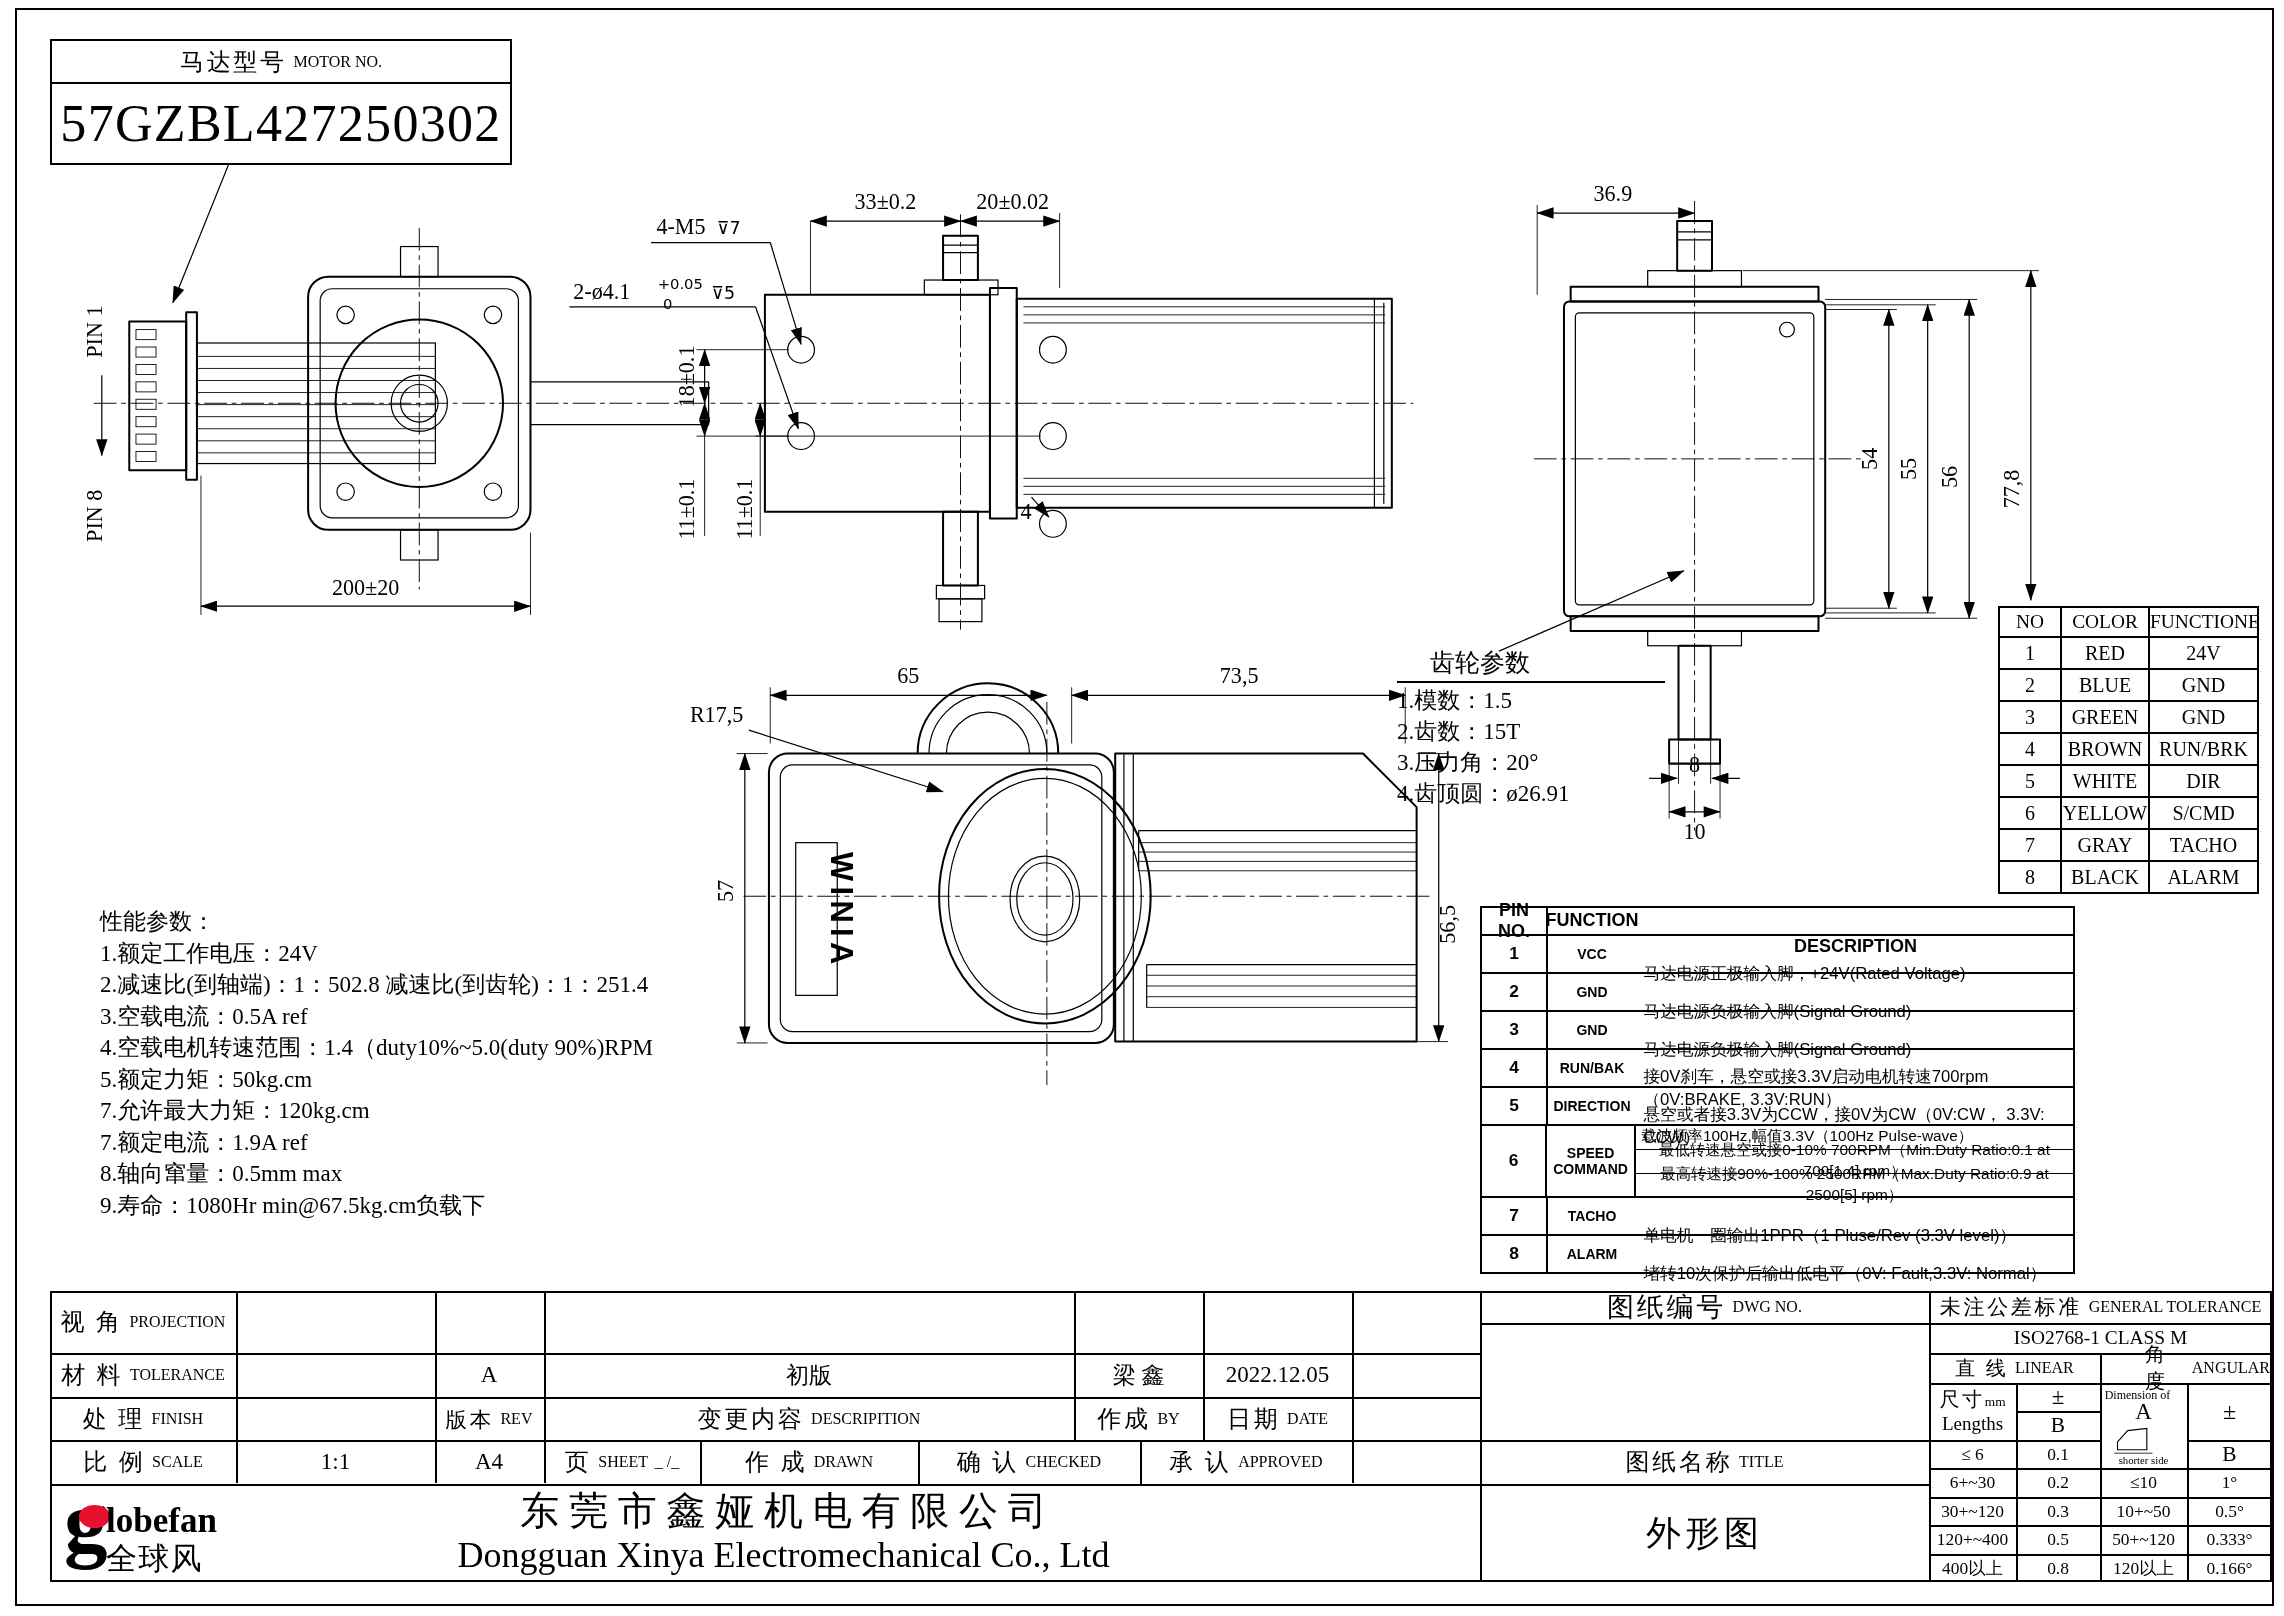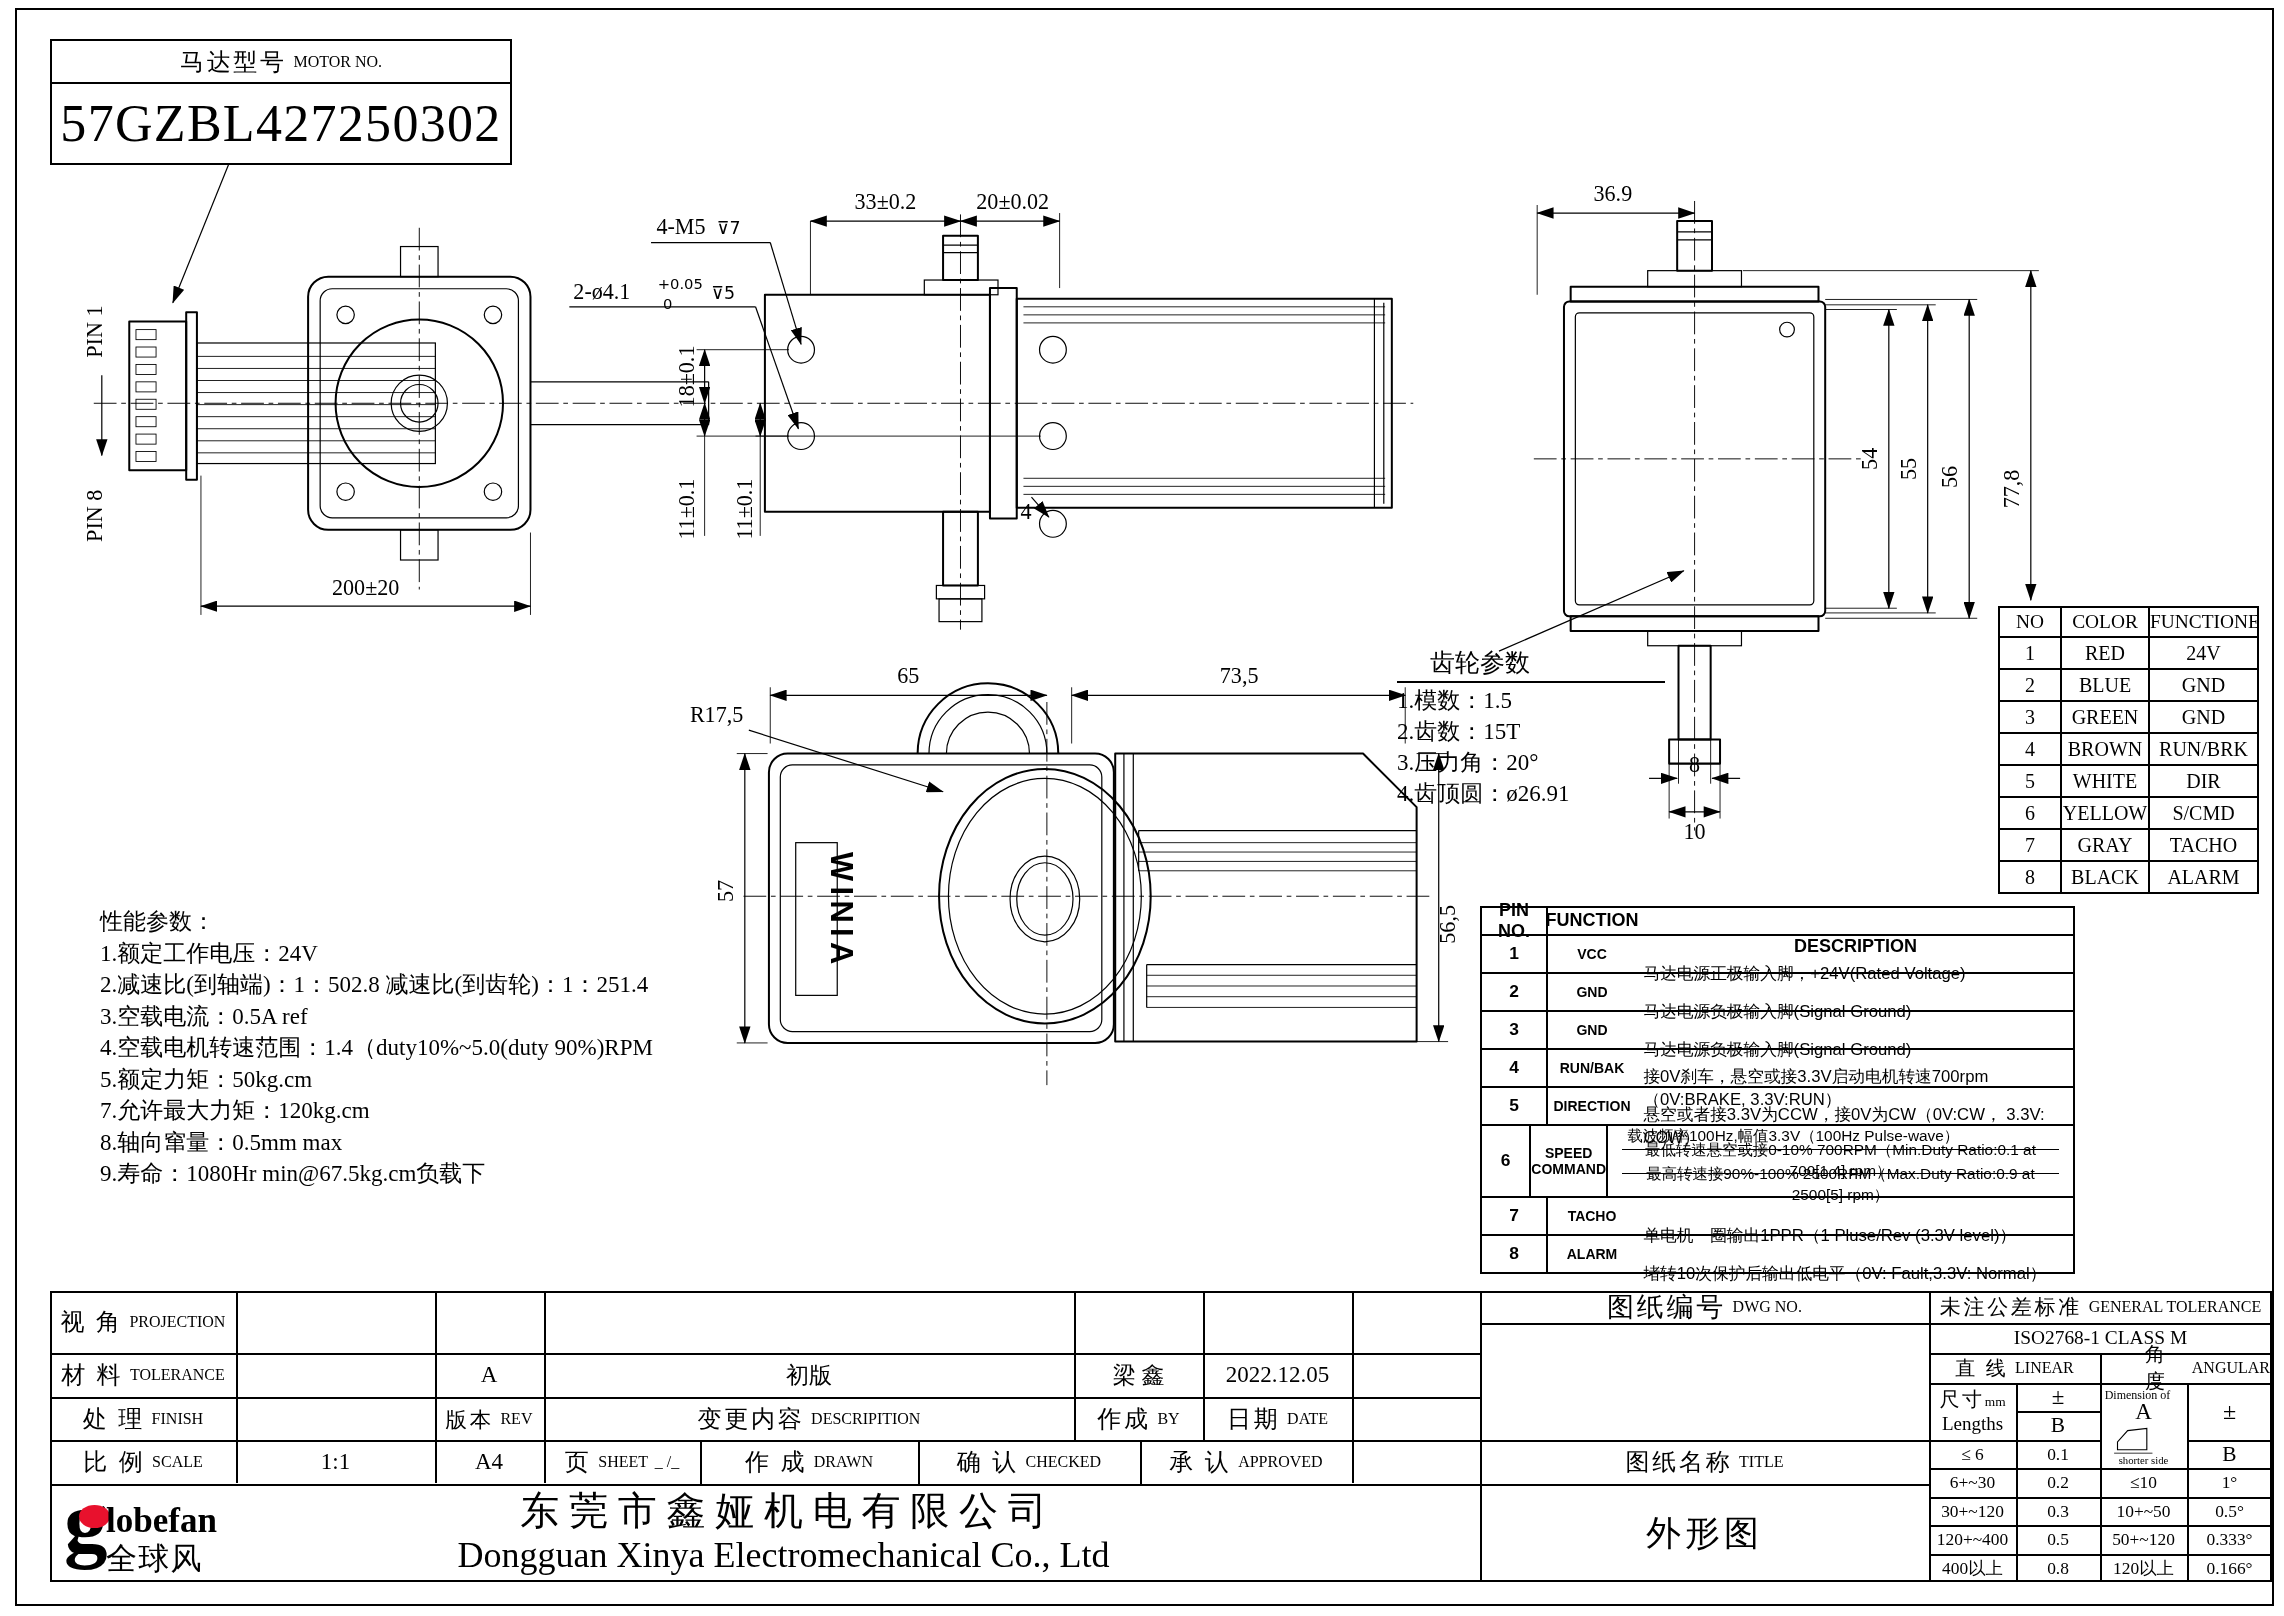--- a/index.html
+++ b/index.html
@@ -323,20 +323,21 @@
 </div>
 
 <div class="perf">
   <div>性能参数：</div>
   <div>1.额定工作电压：24V</div>
   <div>2.减速比(到轴端)：1：502.8  减速比(到齿轮)：1：251.4</div>
   <div>3.空载电流：0.5A ref</div>
   <div>4.空载电机转速范围：1.4（duty10%~5.0(duty 90%)RPM</div>
   <div>5.额定力矩：50kg.cm</div>
   <div>7.允许最大力矩：120kg.cm</div>
+  <div>7.额定电流：1.9A ref</div>
   <div>8.轴向窜量：0.5mm  max</div>
   <div>9.寿命：1080Hr min@67.5kg.cm负载下</div>
 </div>
 
 <table class="wire">
   <tbody>
       <tr>
     <th style="width:60px">NO</th>
     <th style="width:86px">COLOR</th>
     <th style="width:107px">FUNCTIONE</th>
@@ -411,21 +412,21 @@
     <div class="pc ds">接0V刹车，悬空或接3.3V启动电机转速700rpm（0V:BRAKE,  3.3V:RUN）</div>
   </div>
   <div class="pinrow rnorm">
     <div class="pc no">5</div>
     <div class="pc fn">DIRECTION</div>
     <div class="pc ds">悬空或者接3.3V为CCW，接0V为CW（0V:CW， 3.3V: CCW）</div>
   </div>
   <div class="pinrow rbig">
     <div class="pc no">6</div>
     <div class="pc fn">SPEED COMMAND</div>
-    <div class="pc" style="padding:14px;border-left:2px solid #000;align-items:center;">
+    <div class="pc" style="padding:0;border-left:2px solid #000;align-items:center;">
       <div class="subdesc">
         <div>载波频率100Hz,幅值3.3V（100Hz Pulse-wave）</div>
         <div>最低转速悬空或接0-10% 700RPM（Min.Duty Ratio:0.1 at 700[1.4] rpm）</div>
         <div>最高转速接90%-100% 2500RPM（Max.Duty Ratio:0.9 at 2500[5] rpm）</div>
       </div>
     </div>
   </div>
   <div class="pinrow rnorm">
     <div class="pc no">7</div>
     <div class="pc fn">TACHO</div>

